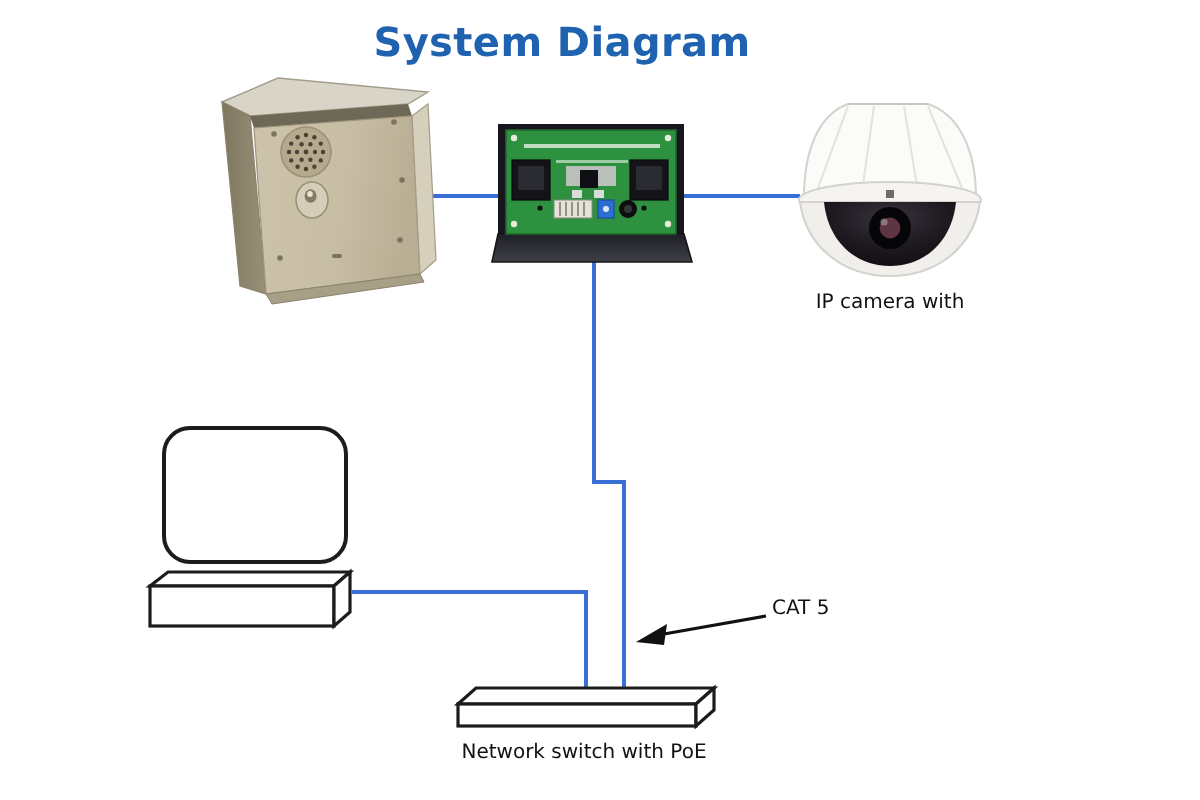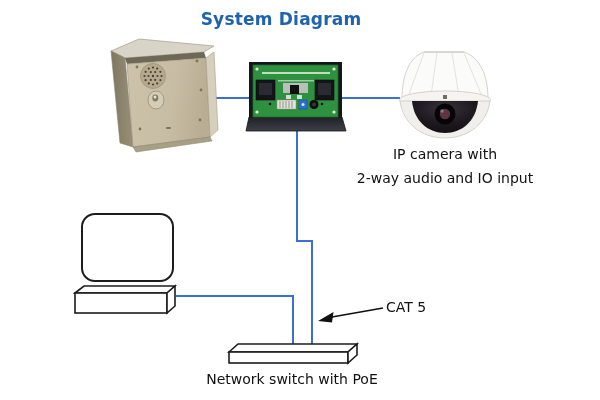--- a/index.html
+++ b/index.html
@@ -3,23 +3,23 @@
 <meta charset="utf-8">
 <style>
   html,body{margin:0;padding:0;background:#ffffff;}
   .canvas{
     position:relative;width:600px;height:400px;background:#ffffff;overflow:hidden;
     font-family:"DejaVu Sans","Liberation Sans",sans-serif;
   }
   .canvas svg{position:absolute;left:0;top:0;}
   .title{
     position:absolute;left:181px;top:9px;width:200px;text-align:center;
-    font-size:17px;font-weight:bold;color:#1f63b0;letter-spacing:0.2px;
+    font-size:20px;font-weight:bold;color:#1f63b0;letter-spacing:0.2px;
   }
-  .caption{position:absolute;color:#111111;font-size:14px;}
+  .caption{position:absolute;color:#111111;font-size:10px;}
   .cap-center{text-align:center;width:210px;}
   .cam1{left:340px;top:146px;}
   .cam2{left:340px;top:170px;}
   .cat5{left:386px;top:299px;width:70px;}
   .switch-label{left:187px;top:371px;}
 </style>
 </head>
 <body>
 
 <div class="canvas">
@@ -179,18 +179,17 @@
     <g fill="#ffffff" stroke="#1c1c1c">
       <polygon points="229,352 238,344 357,344 348,352" stroke-width="1.6"></polygon>
       <rect x="229" y="352" width="119" height="11" stroke-width="1.6"></rect>
       <polygon points="348,352 357,344 357,355 348,363" stroke-width="1.6"></polygon>
     </g>
   </svg>
 
   <div class="title">System Diagram</div>
 
   <div class="caption cap-center cam1">IP camera with</div>
-  <div class="caption cap-center cam2">2-way audio and IO input</div>
 
   <div class="caption cat5">CAT 5</div>
 
   <div class="caption cap-center switch-label">Network switch with PoE</div>
 </div>
 
 </body></html>

